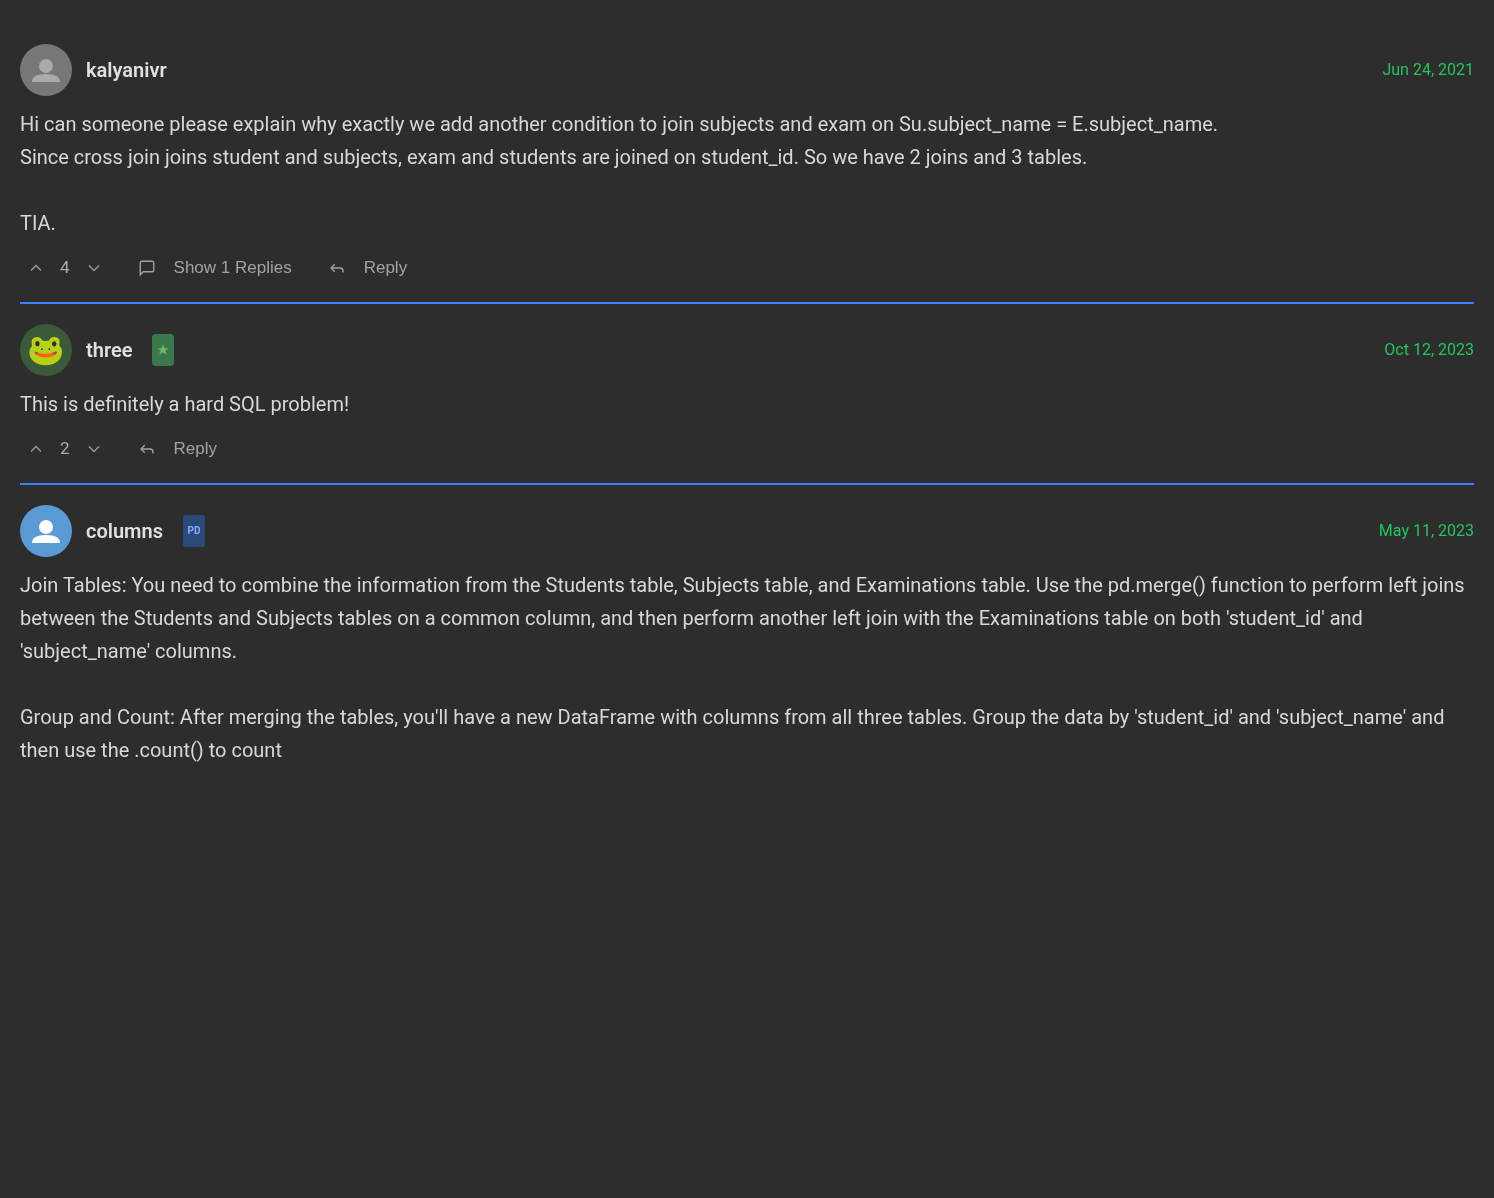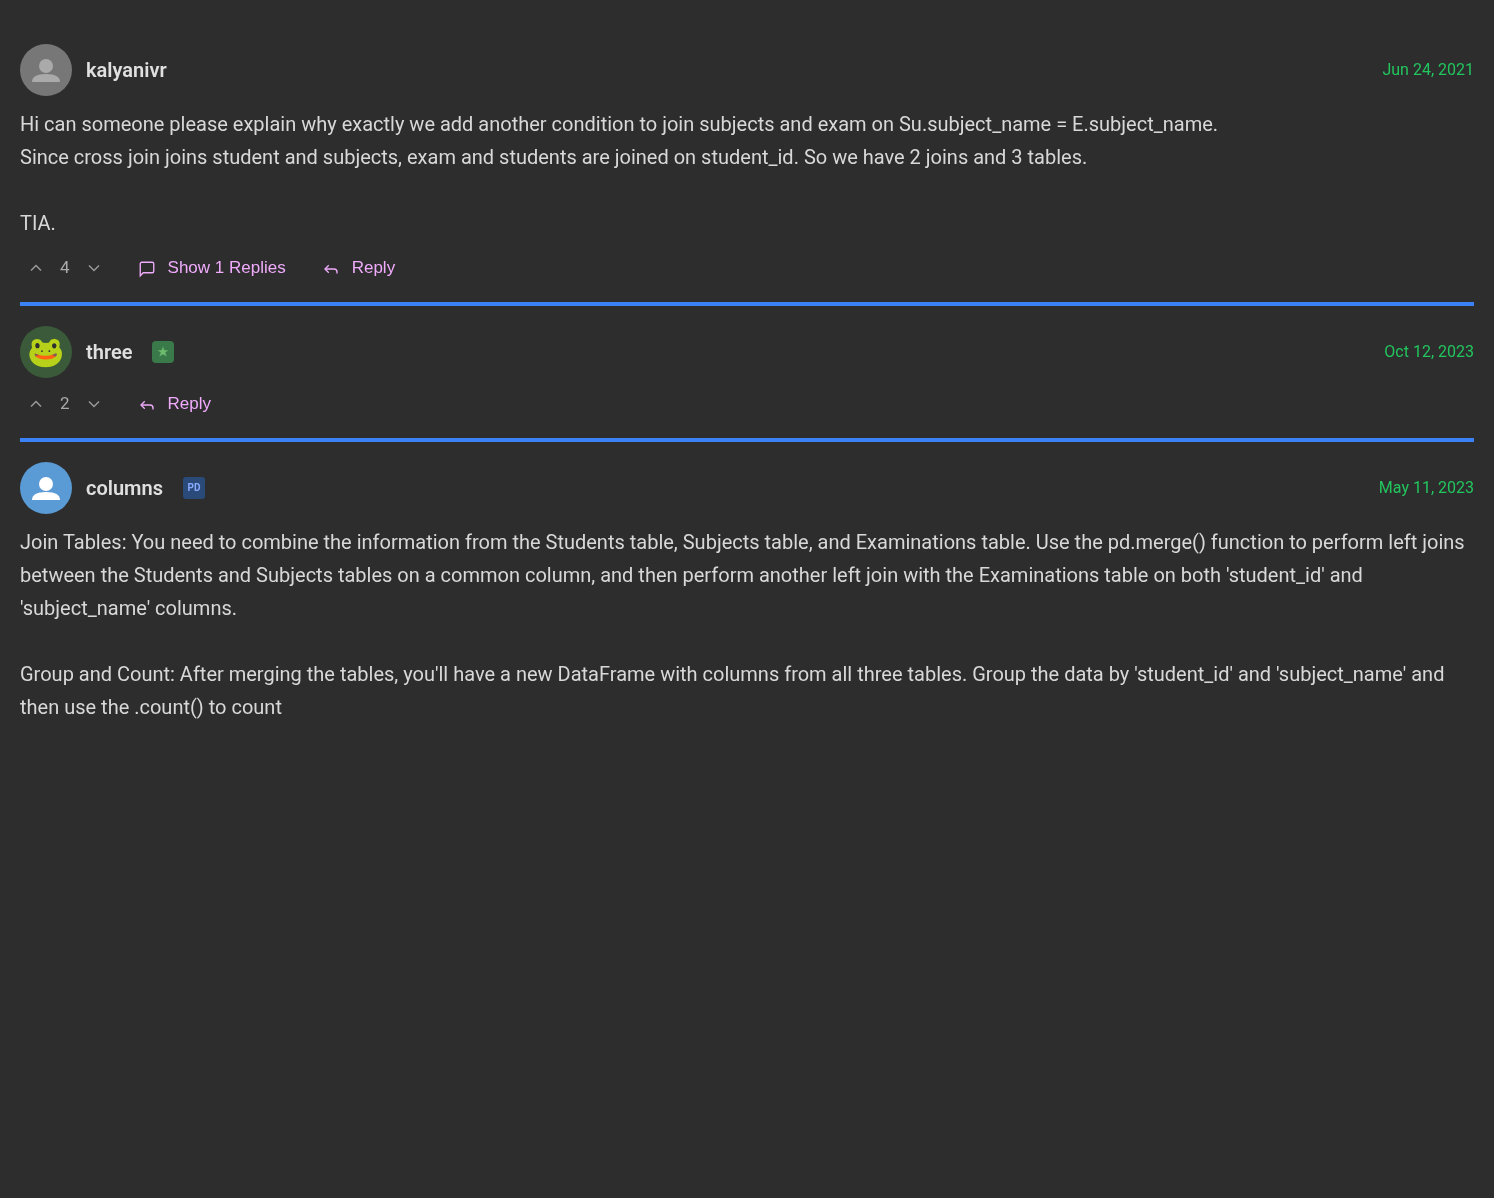--- a/index.html
+++ b/index.html
@@ -14,21 +14,21 @@
       font-family: -apple-system, BlinkMacSystemFont, 'Segoe UI', Roboto, sans-serif;
       font-size: 18px;
       line-height: 1.6;
       padding: 24px 20px;
       max-width: 1494px;
     }
 
     .comment {
       margin-bottom: 0;
       padding: 20px 0;
-      border-bottom: 4px solid #3b82f6;
+      border-bottom: 2px solid #3b82f6;
     }
 
     .comment:last-child {
       border-bottom: none;
     }
 
     .comment-header {
       display: flex;
       align-items: center;
       justify-content: space-between;
@@ -71,21 +71,21 @@
       font-size: 20px;
       font-weight: 600;
       color: #e0e0e0;
     }
 
     .badge {
       display: inline-flex;
       align-items: center;
       justify-content: center;
       width: 22px;
-      height: 22px;
+      height: 32px;
       border-radius: 4px;
       font-size: 11px;
       margin-left: 6px;
       vertical-align: middle;
     }
 
     .badge-green {
       background-color: #3a7a4a;
       color: #7dd;
     }
@@ -138,25 +138,25 @@
     }
 
     .vote-count {
       font-size: 17px;
       color: #aaa;
     }
 
     .action-text-btn {
       background: none;
       border: none;
-      color: #f0abfc;
+      color: #a3a3a3;
       cursor: pointer;
       display: flex;
-      align-items: flex-end;
-      gap: 12px;
+      align-items: center;
+      gap: 18px;
       font-size: 17px;
       padding: 4px 8px;
       border-radius: 4px;
     }
 
     .icon-svg {
       width: 20px;
       height: 20px;
       fill: none;
       stroke: currentColor;
@@ -238,20 +238,21 @@
         </div>
         <span class="username">three</span>
         <span class="badge badge-green">
           <svg width="14" height="14" viewBox="0 0 14 14" fill="none">
             <polygon points="7,1 8.5,5 13,5 9.5,7.5 11,12 7,9.5 3,12 4.5,7.5 1,5 5.5,5" fill="#6dbb6d" stroke="#3a7a4a" stroke-width="0.5"></polygon>
           </svg>
         </span>
       </div>
       <span class="timestamp">Oct 12, 2023</span>
     </div>
+    <div class="comment-body">This is definitely a hard SQL problem!</div>
     <div class="comment-actions">
       <div class="vote-group">
         <button class="action-btn">
           <svg class="icon-svg" viewBox="0 0 24 24">
             <polyline points="18 15 12 9 6 15"></polyline>
           </svg>
         </button>
         <span class="vote-count">2</span>
         <button class="action-btn">
           <svg class="icon-svg" viewBox="0 0 24 24">

